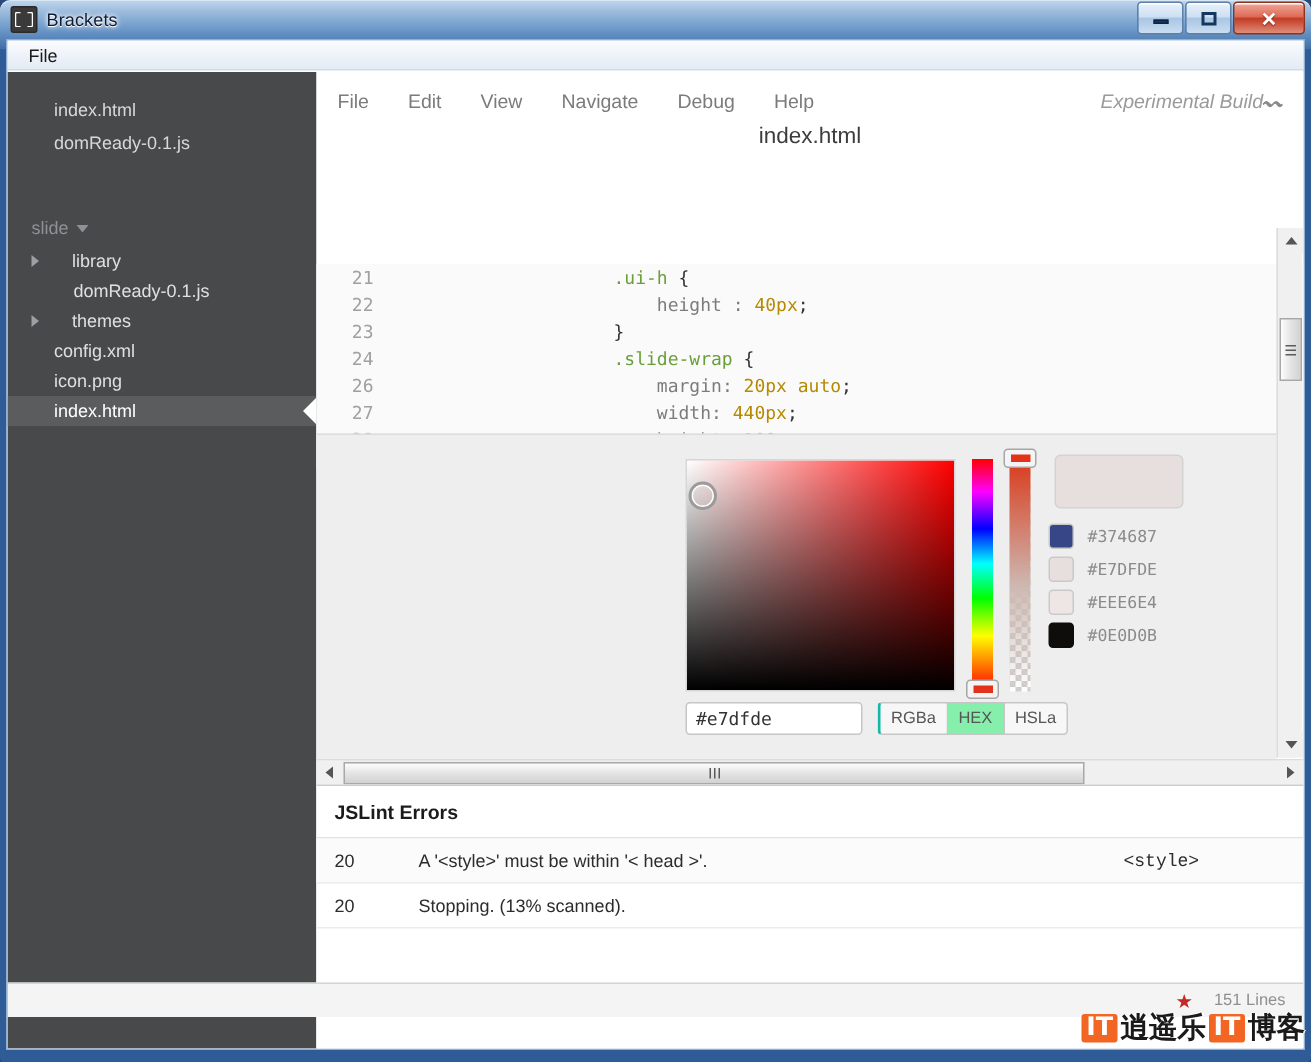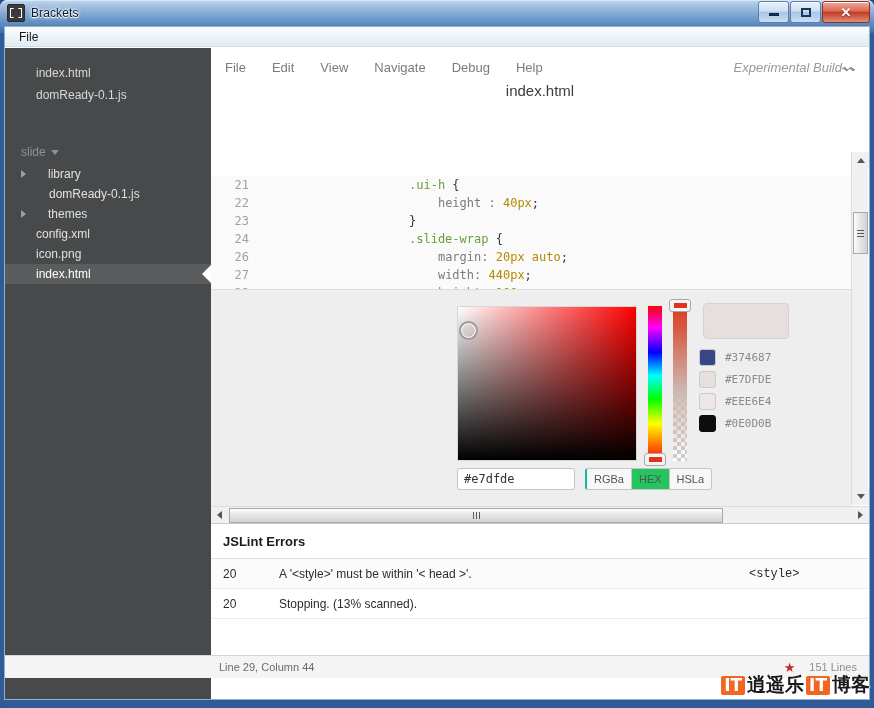--- a/index.html
+++ b/index.html
@@ -259,21 +259,21 @@
   .fmt-group { position: absolute; left: 374px; top: 178px; display: flex; }
   .fmt-btn {
     height: 22px; padding: 0 7px;
     background: #f7f7f7; border: 1px solid #c6c6c6; border-left: none;
     box-sizing: border-box;
     font-size: 11px; color: #555555;
     display: flex; align-items: center;
   }
   .fmt-btn:first-child { border-left: 2px solid #14b8a6; border-radius: 3px 0 0 3px; }
   .fmt-btn:last-child { border-radius: 0 3px 3px 0; }
-  .fmt-btn.active { background: #22c55e; }
+  .fmt-btn.active { background: #86efac; }
 
   
   .vscroll {
     position: absolute; left: 640px; top: 104px;
     width: 17px; height: 353px;
     background: #f0f0f0;
     border-left: 1px solid #dcdcdc;
     box-sizing: border-box;
   }
   .sb-arrow {
@@ -558,21 +558,20 @@
             <span class="jl-line">20</span>
             <span class="jl-msg">Stopping. (13% scanned).</span>
             <span class="jl-tok"></span>
           </div>
         </div>
       </div>
     </div>
 
     <div class="sb-holder">
       <div class="statusbar">
-        <span class="sb-left">Line 29, Column 44</span>
         <span class="sb-right">
           <span class="star">★</span>
           <span class="lines-label">151 Lines</span>
         </span>
       </div>
     </div>
   </div>
 
   <div class="watermark">
     <span class="wm-box">IT</span>

